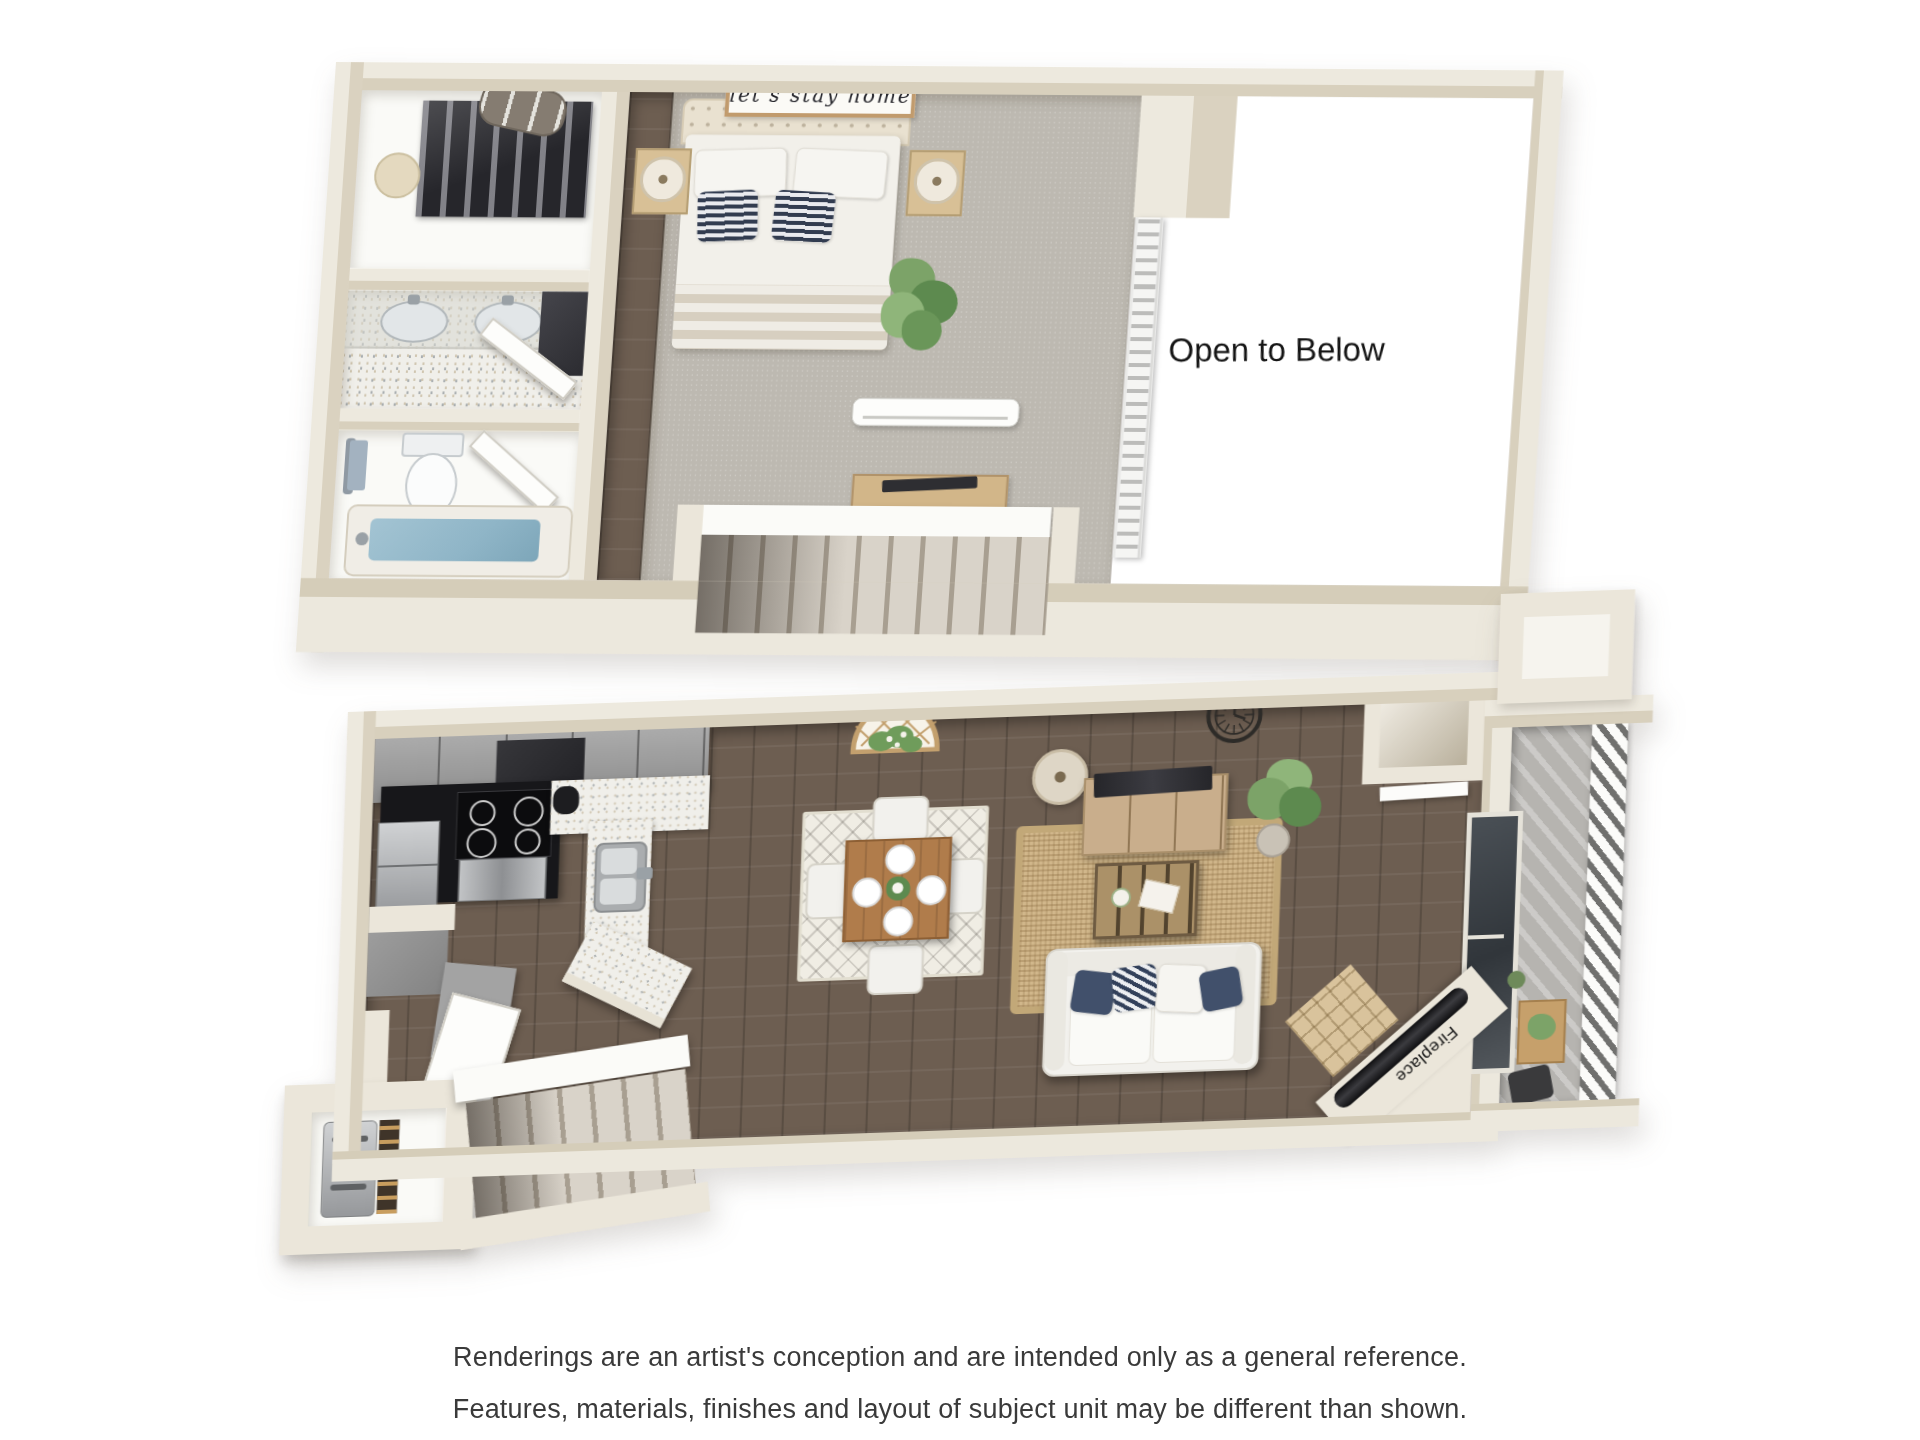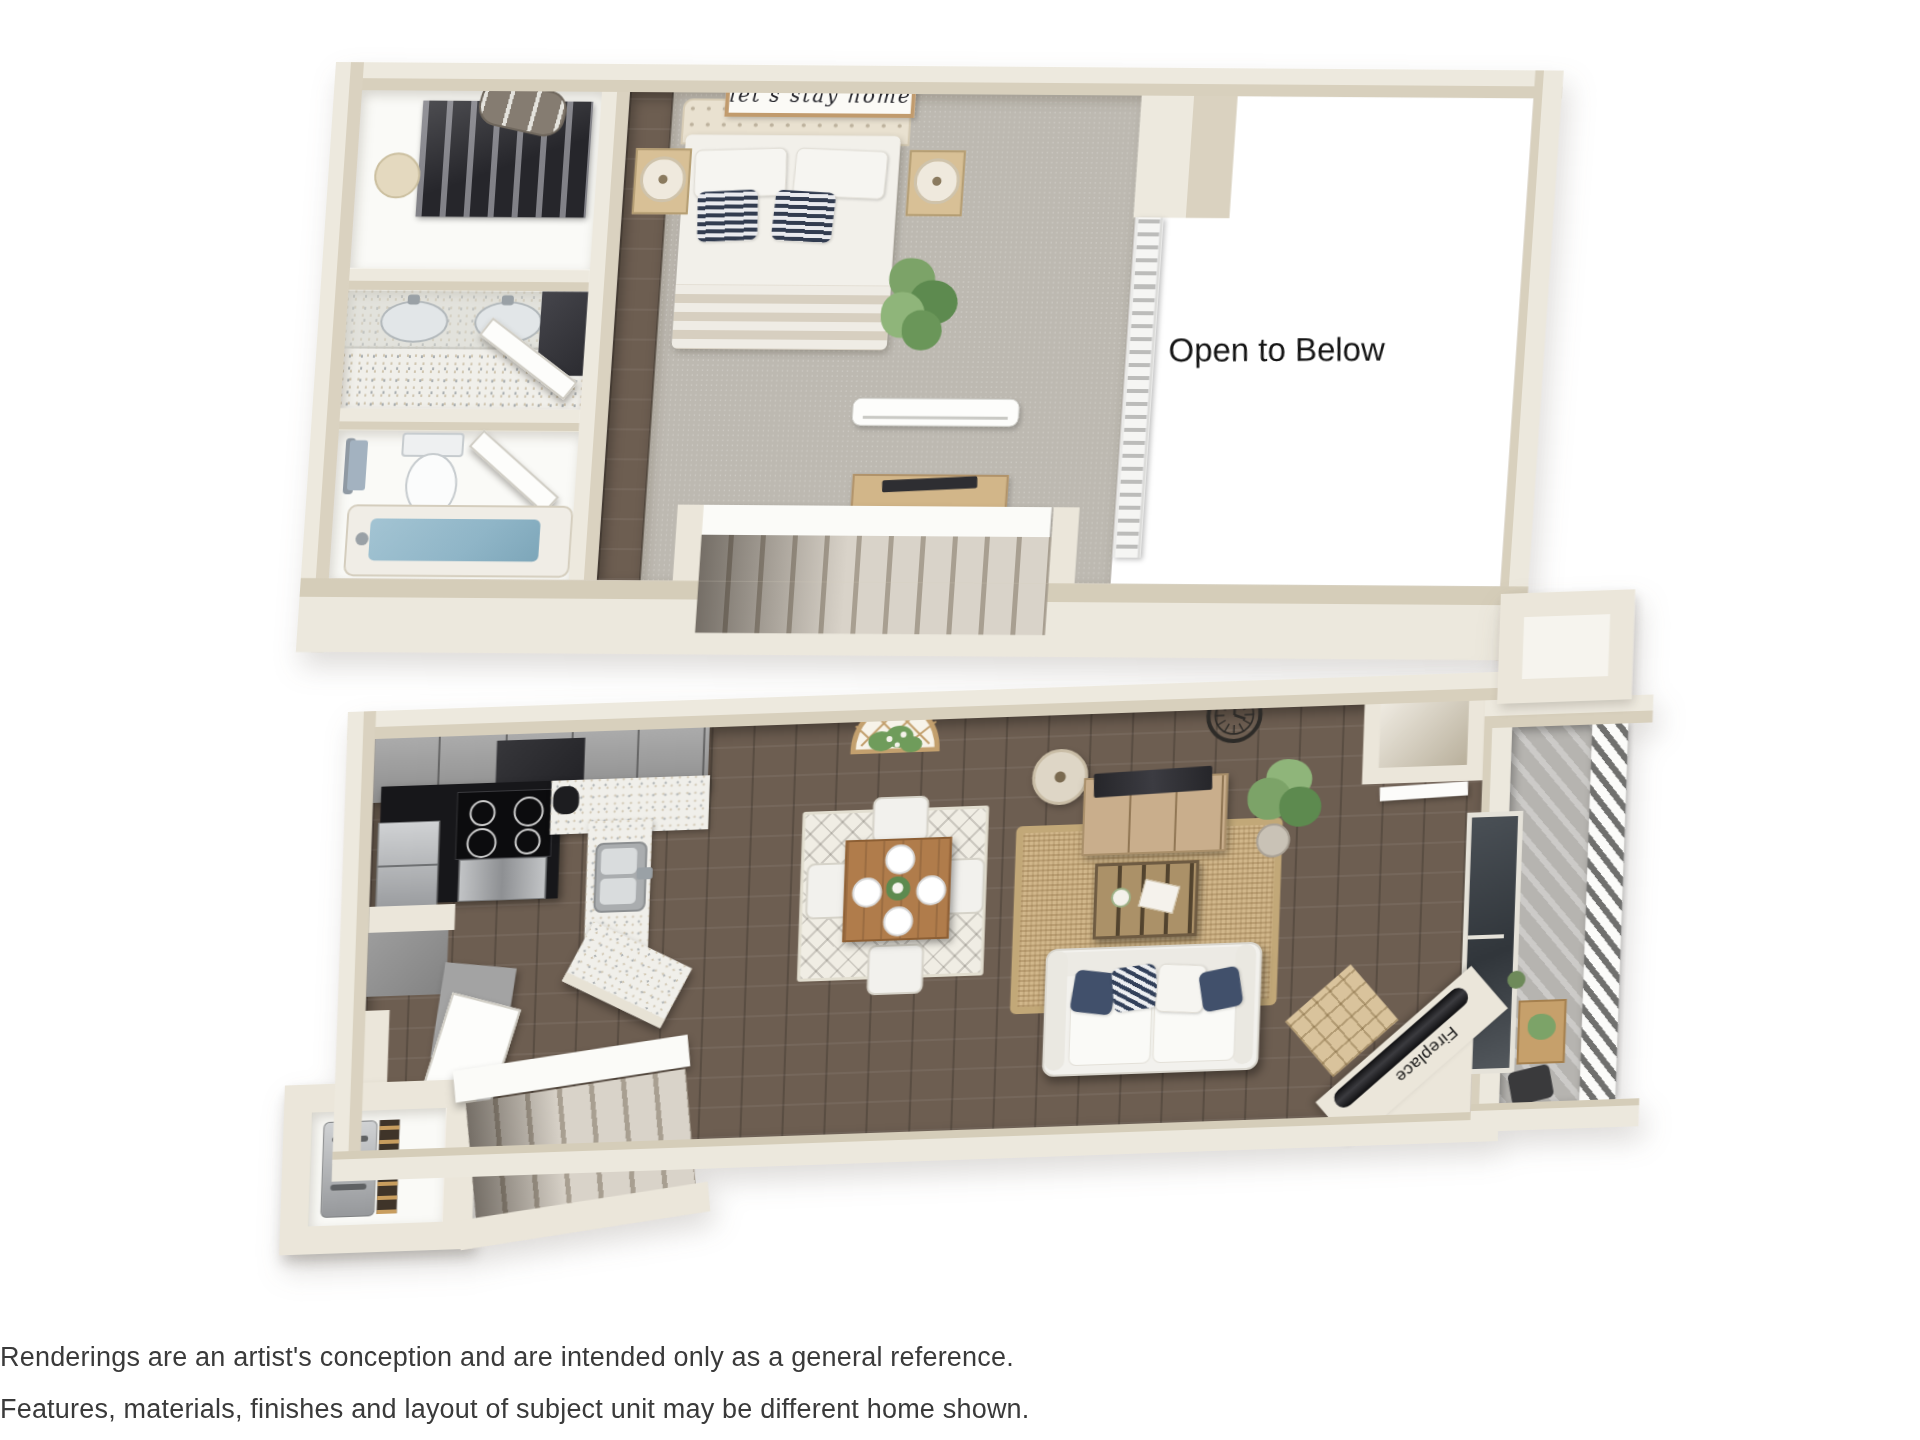--- a/index.html
+++ b/index.html
@@ -36,21 +36,21 @@
     background-image:repeating-linear-gradient(0deg, rgba(130,98,55,.28) 0 2px, transparent 2px 5px),
       repeating-linear-gradient(90deg, rgba(130,98,55,.2) 0 2px, transparent 2px 5px);}
   .morug{background-color:var(--rug-light,#f0ede4);border:3px solid #e2ded0;border-radius:3px;
     background-image:repeating-linear-gradient(45deg, rgba(60,55,48,.20) 0 2px, transparent 2px 15px),
       repeating-linear-gradient(-45deg, rgba(60,55,48,.20) 0 2px, transparent 2px 15px);}
   .graycab{background:linear-gradient(180deg,#ababab,#8e8e8e);
     background-image:repeating-linear-gradient(90deg, transparent 0 64px, rgba(70,70,70,.65) 64px 66px),
       linear-gradient(180deg,#ababab,#8e8e8e);}
   .silver{background:linear-gradient(180deg,#d0d2d4,#96989b);border:1px solid #7e8082;}
   .green-blob{position:absolute;border-radius:46% 54% 50% 50%;}
-  .disc{font-size:27px;color:var(--disclaimer-text,#3a3a3a);letter-spacing:.2px;}
+  .disc{font-size:27px;color:var(--disclaimer-text,#3a3a3a);text-align:center;letter-spacing:.2px;}
   .sofa-pillow{position:absolute;border-radius:7px;box-shadow:1px 1px 3px rgba(0,0,0,.18);}
   .stripedp{background:repeating-linear-gradient(35deg,#32405a 0 4px,#eceef1 4px 8px);}
   .navyp{background:var(--navy,#41506b);}
   .whitep{background:#f6f5f1;border:1px solid #e2dfd7;}
 </style>
 </head>
 <body>
 
 <div class="abs" id="page" style="left:0;top:0;width:1920px;height:1440px;">
 
@@ -316,14 +316,14 @@
     <div class="wall w-top" style="left:0;top:0;width:1164px;height:28px;"></div>
     <div class="wall w-left" style="left:0;top:0;width:28px;height:452px;"></div>
     <div class="wall w-bottom" style="left:0;top:440px;width:1164px;height:30px;"></div>
     <div class="wall w-top" style="left:1136px;top:28px;width:168px;height:28px;"></div>
     <div class="wall w-bottom" style="left:1136px;top:432px;width:168px;height:28px;"></div>
 
     <div class="abs" style="left:1148px;top:-78px;width:134px;height:110px;box-sizing:border-box;border:24px solid var(--wall,#ebe6da);background:#f6f4ee;box-shadow:3px 6px 10px rgba(60,52,40,.2);"></div>
   </div>
 
   <div class="abs disc" style="left:0;top:1342px;width:1920px;">Renderings are an artist's conception and are intended only as a general reference.</div>
-  <div class="abs disc" style="left:0;top:1394px;width:1920px;">Features, materials, finishes and layout of subject unit may be different home shown.</div>
+  <div class="abs disc" style="left:0;top:1394px;width:1920px;">Features, materials, finishes and layout of subject unit may be different than shown.</div>
 </div>
 
 </body></html>

